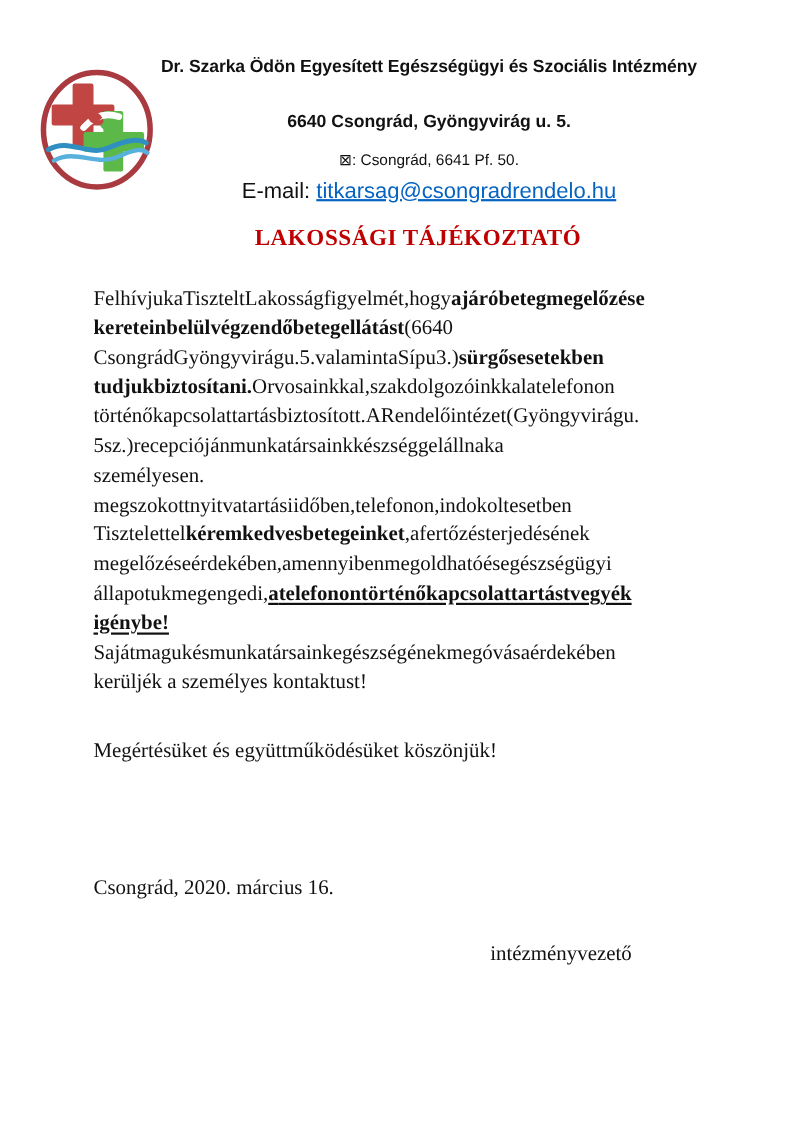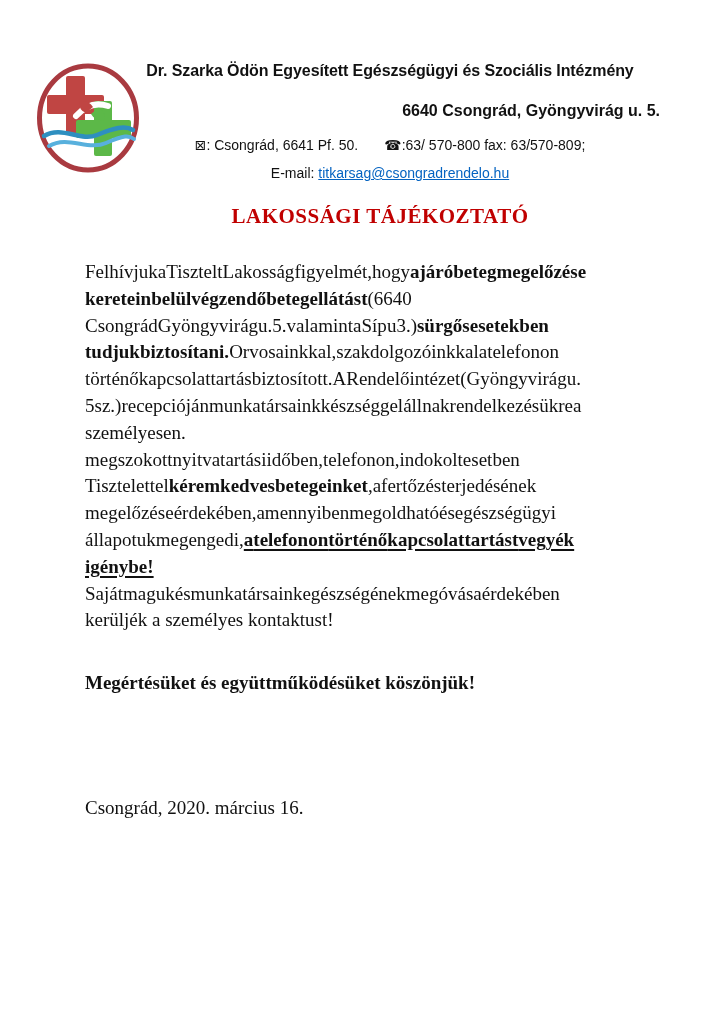--- a/index.html
+++ b/index.html
@@ -8,50 +8,50 @@
     width:724px;height:1024px;
     background:#ffffff;
     margin:0 auto;
     overflow:hidden;
     font-family:"Liberation Serif","DejaVu Serif",serif;
     color:#111;
   }
   
   .logo{position:absolute;left:36px;top:62px;width:104px;height:112px;}
   .header-text{
-    position:absolute;left:120px;top:60px;width:540px;
+    position:absolute;left:120px;top:50px;width:540px;
     text-align:center;
     font-family:"Liberation Sans","DejaVu Sans",sans-serif;
   }
   .org-name{font-size:16px;font-weight:bold;white-space:nowrap;letter-spacing:-0.1px;line-height:22px;}
-  .org-address{font-size:16px;font-weight:bold;white-space:nowrap;margin-top:18px;line-height:22px;text-align:right;}
+  .org-address{font-size:16px;font-weight:bold;white-space:nowrap;margin-top:28px;line-height:22px;}
   .contact-line{
     margin-top:14px;font-size:14px;line-height:19px;
     display:flex;justify-content:center;gap:26px;white-space:nowrap;
   }
   .glyph{font-family:"DejaVu Sans",sans-serif;font-size:14px;}
-  .email-line{margin-top:9px;font-size:14px;line-height:19px;white-space:nowrap;}
+  .email-line{margin-top:9px;font-size:20px;line-height:19px;white-space:nowrap;}
   .email-link{color:#0563c1;text-decoration:underline;cursor:pointer;}
   
   .doc-title{
     position:absolute;left:0;top:202px;width:724px;
     text-align:center;font-size:21px;font-weight:bold;
     letter-spacing:0.5px;line-height:28px;
   }
   
   .body-text{
     position:absolute;left:85px;top:259px;width:553px;
     font-size:19px;line-height:26.8px;
   }
   .line{height:26.8px;white-space:nowrap;}
   .line.just{display:flex;justify-content:flex-start;}
   .line span{display:inline-block;}
   .b{font-weight:bold;}
   .u{text-decoration:underline;text-decoration-thickness:1.8px;text-underline-offset:3px;}
-  .closing-line{margin-top:36px;height:26.8px;font-weight:bold;}
+  .closing-line{margin-top:36px;height:26.8px;}
   .date-line{margin-top:98px;height:26.8px;}
   .signature{margin-top:31px;margin-left:300px;width:250px;text-align:center;}
   .signature .sig-name{line-height:30px;}
   .signature .sig-role{line-height:30px;}
 </style>
 </head>
 <body>
 
 <div class="page">
 
@@ -72,21 +72,20 @@
       <path d="M8,74 C26,63 44,80 61,73 S89,63 97,68" stroke="#2e8fc0" stroke-width="4.5" fill="none" stroke-linecap="round"></path>
       <path d="M13,84 C32,73 52,89 70,81 S93,73 98,77" stroke="#58b0dd" stroke-width="4" fill="none" stroke-linecap="round"></path>
     </svg>
   </div>
 
   <div class="header-text">
     <div class="org-name">Dr. Szarka Ödön Egyesített Egészségügyi és Szociális Intézmény</div>
     <div class="org-address">6640 Csongrád, Gyöngyvirág u. 5.</div>
     <div class="contact-line">
       <span><span class="glyph">⊠</span><span>: Csongrád, 6641 Pf. 50.</span></span>
-      <span><span class="glyph">☎</span><span>:63/ 570-800 fax: 63/570-809;</span></span>
     </div>
     <div class="email-line">
       <span>E-mail: </span><a class="email-link">titkarsag@csongradrendelo.hu</a>
     </div>
   </div>
 
   <div class="doc-title" style="color: rgb(192, 0, 0); padding-left: 18px;">LAKOSSÁGI TÁJÉKOZTATÓ</div>
 
   <div class="body-text">
     <div id="paragraphs">
@@ -138,21 +137,20 @@
           <span>(Gyöngyvirág</span>
           <span>u.</span>
         </div>
         <div class="line just">
           <span>5</span>
           <span>sz.)</span>
           <span>recepcióján</span>
           <span>munkatársaink</span>
           <span>készséggel</span>
           <span>állnak</span>
-          <span>rendelkezésükre</span>
           <span>a</span>
         </div>
         <div class="line"><span>személyesen.</span></div>
         <div class="line just">
           <span>megszokott</span>
           <span>nyitvatartási</span>
           <span>időben,</span>
           <span>telefonon,</span>
           <span>indokolt</span>
           <span>esetben</span>
@@ -192,16 +190,17 @@
           <span>munkatársaink</span>
           <span>egészségének</span>
           <span>megóvása</span>
           <span>érdekében</span>
         </div>
         <div class="line"><span>kerüljék a személyes kontaktust!</span></div>
       </div>
     <div class="closing-line">Megértésüket és együttműködésüket köszönjük!</div>
     <div class="date-line">Csongrád, 2020. március 16.</div>
     <div class="signature">
+      <div class="sig-role">intézményvezető</div>
     </div>
   </div>
 
 </div>
 
 </body></html>

